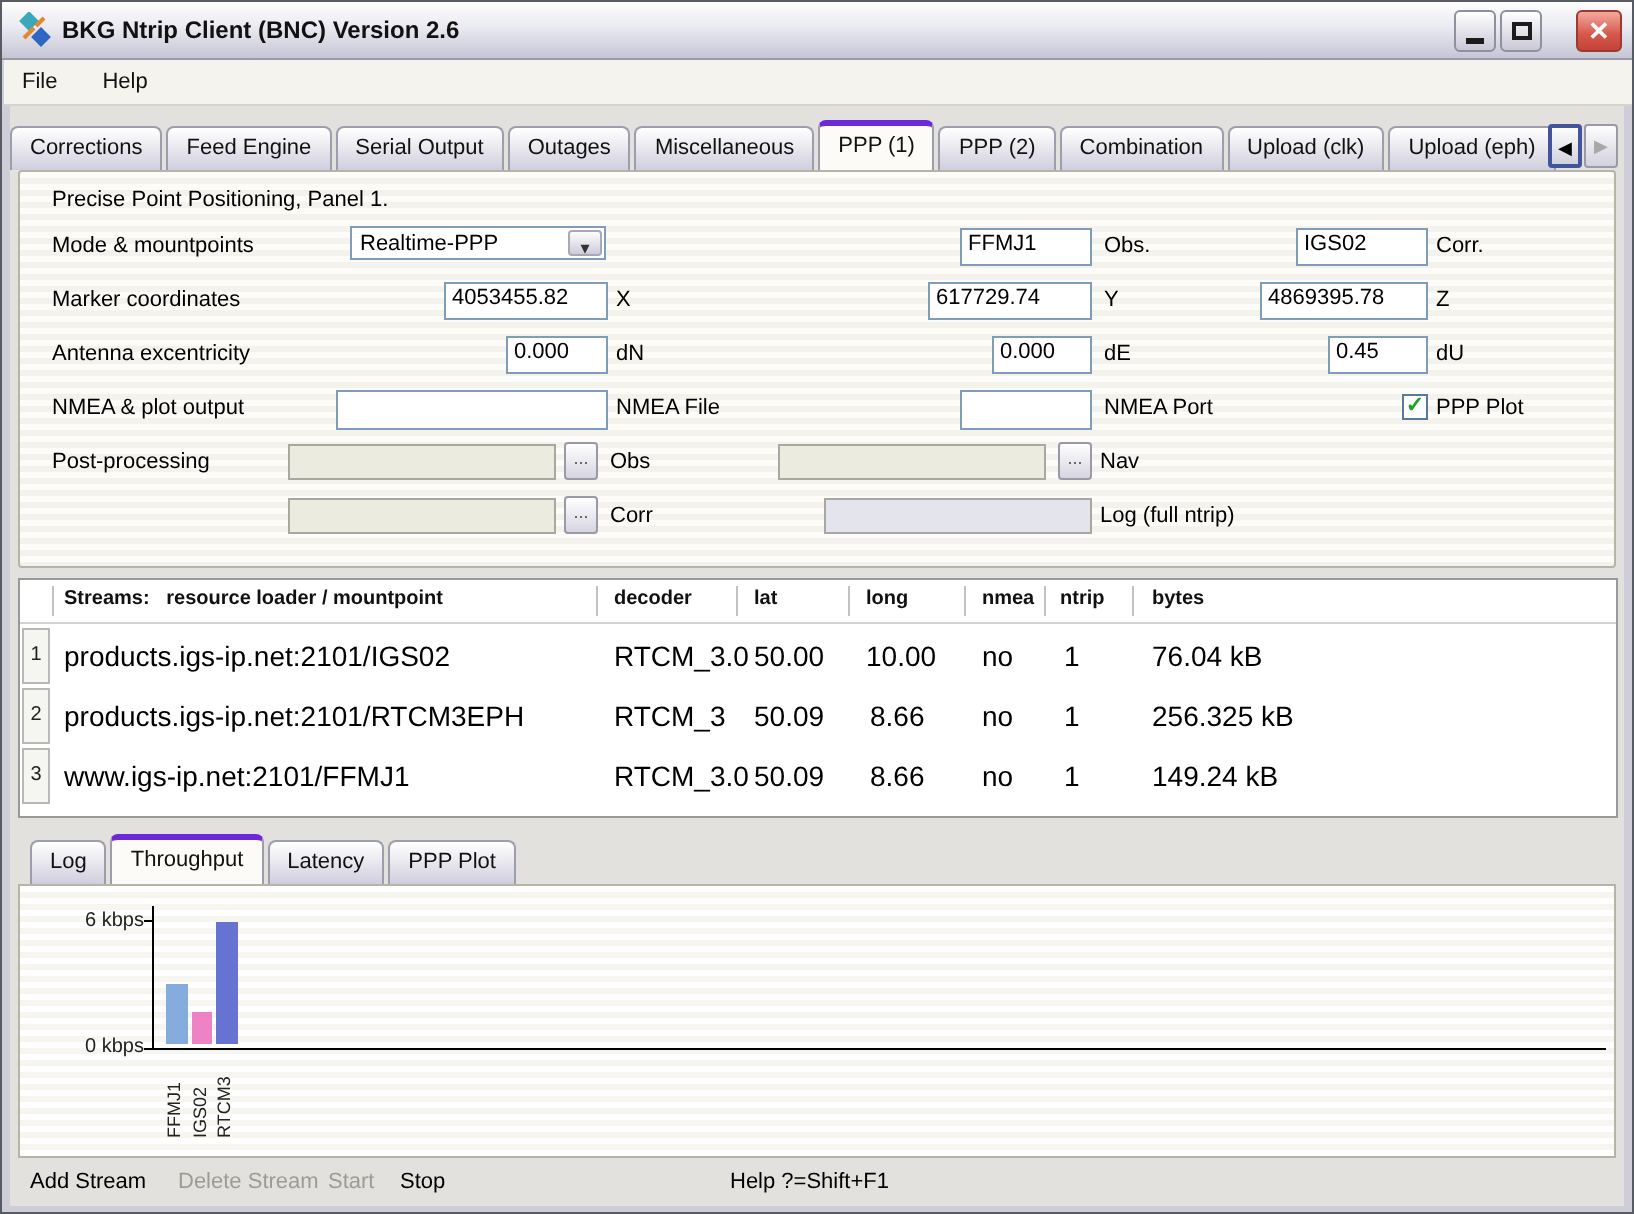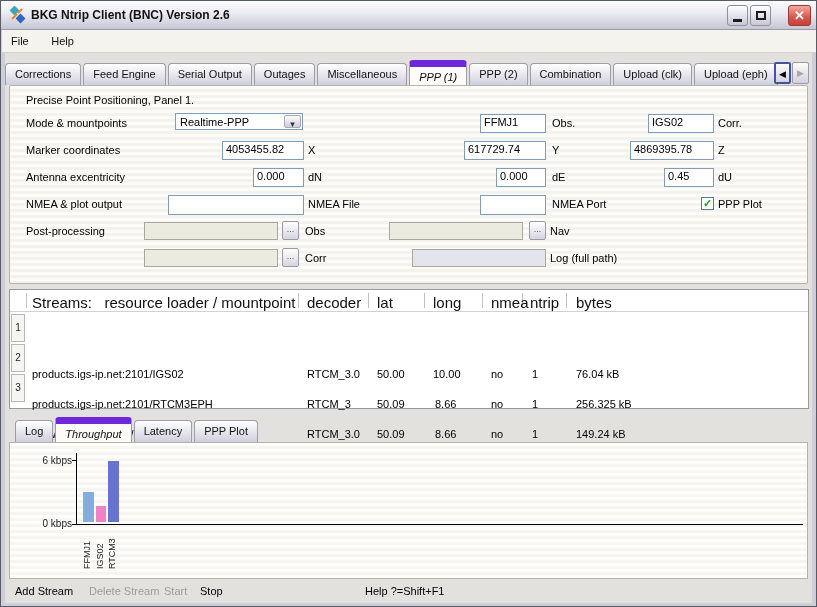--- a/index.html
+++ b/index.html
@@ -33,21 +33,21 @@
   .menubar { position:absolute; left:1px; top:29px; width:815px; height:23px; background:#f4f3ee; border-bottom:1px solid #d6d4cc; z-index:4; }
   .menu-item { display:inline-block; padding:0 9px; line-height:22px; font-size:11px; color:#111; }
   
   .tabbar { position:absolute; left:4px; top:59px; height:25px; display:flex; align-items:flex-end; z-index:3; }
   .tab {
     height:22px; line-height:20px; padding:0 9px; margin-right:2px; font-size:11px; color:#111;
     background:linear-gradient(180deg,#ffffff 0%,#e3e2ea 60%,#cfcede 100%);
     border:1px solid #9d9dab; border-bottom:none; border-radius:4px 4px 0 0; white-space:nowrap;
   }
   .tab.active {
-    height:25px; background:#fcfbf7; border-top:7px solid #6d28d9; line-height:21px; position:relative; z-index:4;font-style:italic;
+    height:25px; background:#fcfbf7; border-top:3px solid #6d28d9; line-height:21px; position:relative; z-index:4;
   }
   .tab-arrow {
     position:absolute; top:61px; width:17px; height:22px; font-size:9px; text-align:center; line-height:21px;
     background:linear-gradient(180deg,#fdfdfd,#d2d1de); border:1px solid #9a99a6; border-radius:2px; z-index:3;
   }
   .tab-arrow.focus { border:2px solid #44549c; }
   .tab-arrow.disabled { color:#a8a8a8; }
   
   .panel {
     position:absolute; left:8px; top:84px; width:799px; height:199px;
@@ -75,26 +75,26 @@
     position:absolute; width:13px; height:13px; background:#fff; border:1px solid #5a7a9c;
     font-size:11px; line-height:11px; text-align:center; color:#21a121; font-weight:bold;
   }
   
   .stable {
     position:absolute; left:8px; top:288px; width:800px; height:120px; background:#fff;
     border:1px solid #999; z-index:2;
   }
   .stable .hdr-sep { position:absolute; top:3px; width:1px; height:15px; background:#c2c2c2; }
   .stable .hdr-bottom { position:absolute; left:0; top:21px; width:100%; height:1px; background:#d2d2d2; }
-  .hcell { position:absolute; top:4px; font-size:15px; color:#111; white-space:pre; }
+  .hcell { position:absolute; top:4px; font-size:10px; color:#111; white-space:pre;font-weight:bold; }
   .rownum {
     position:absolute; left:1px; width:14px; height:28px; background:#f5f5f1;
     border:1px solid #b8b8b4; font-size:10px; text-align:center; line-height:26px; color:#222;
   }
-  .cell { position:absolute; font-size:11px; color:#000; white-space:nowrap;margin-top:48px; }
+  .cell { position:absolute; font-size:14px; color:#000; white-space:nowrap; }
   
   .btabs { position:absolute; left:14px; top:417px; height:24px; display:flex; align-items:flex-end; z-index:3; }
   .chart-panel {
     position:absolute; left:8px; top:441px; width:799px; height:137px;
     background:repeating-linear-gradient(to bottom,#ffffff 0 3px,#f6f5f0 3px 6px);
     border:1px solid #b6b3a7; z-index:2;
   }
   .axis-y { position:absolute; left:66px; top:10px; width:1px; height:71px; background:#000; }
   .axis-x { position:absolute; left:66px; top:81px; width:727px; height:1px; background:#000; }
   .ytick { position:absolute; width:4px; height:1px; background:#000; left:62px; }
@@ -200,21 +200,21 @@
     <span class="btn-browse" style="left:272px;top:135px;">...</span>
     <span class="lbl" style="left:295px;top:139px;">Obs</span>
     <span class="tb-dis" style="left:379px;top:136px;width:134px;height:18px;"></span>
     <span class="btn-browse" style="left:519px;top:135px;">...</span>
     <span class="lbl" style="left:540px;top:139px;">Nav</span>
 
     <span class="tb-dis" style="left:134px;top:163px;width:134px;height:18px;"></span>
     <span class="btn-browse" style="left:272px;top:162px;">...</span>
     <span class="lbl" style="left:295px;top:166px;">Corr</span>
     <span class="tb-dis tb-log" style="left:402px;top:163px;width:134px;height:18px;"></span>
-    <span class="lbl" style="left:540px;top:166px;">Log (full path)</span>
+    <span class="lbl" style="left:540px;top:166px;">Log (full ntrip)</span>
   </div>
 
   <div class="stable">
     <div class="hdr-sep" style="left:16px;"></div>
     <div class="hdr-sep" style="left:288px;"></div>
     <div class="hdr-sep" style="left:358px;"></div>
     <div class="hdr-sep" style="left:414px;"></div>
     <div class="hdr-sep" style="left:472px;"></div>
     <div class="hdr-sep" style="left:512px;"></div>
     <div class="hdr-sep" style="left:556px;"></div>

